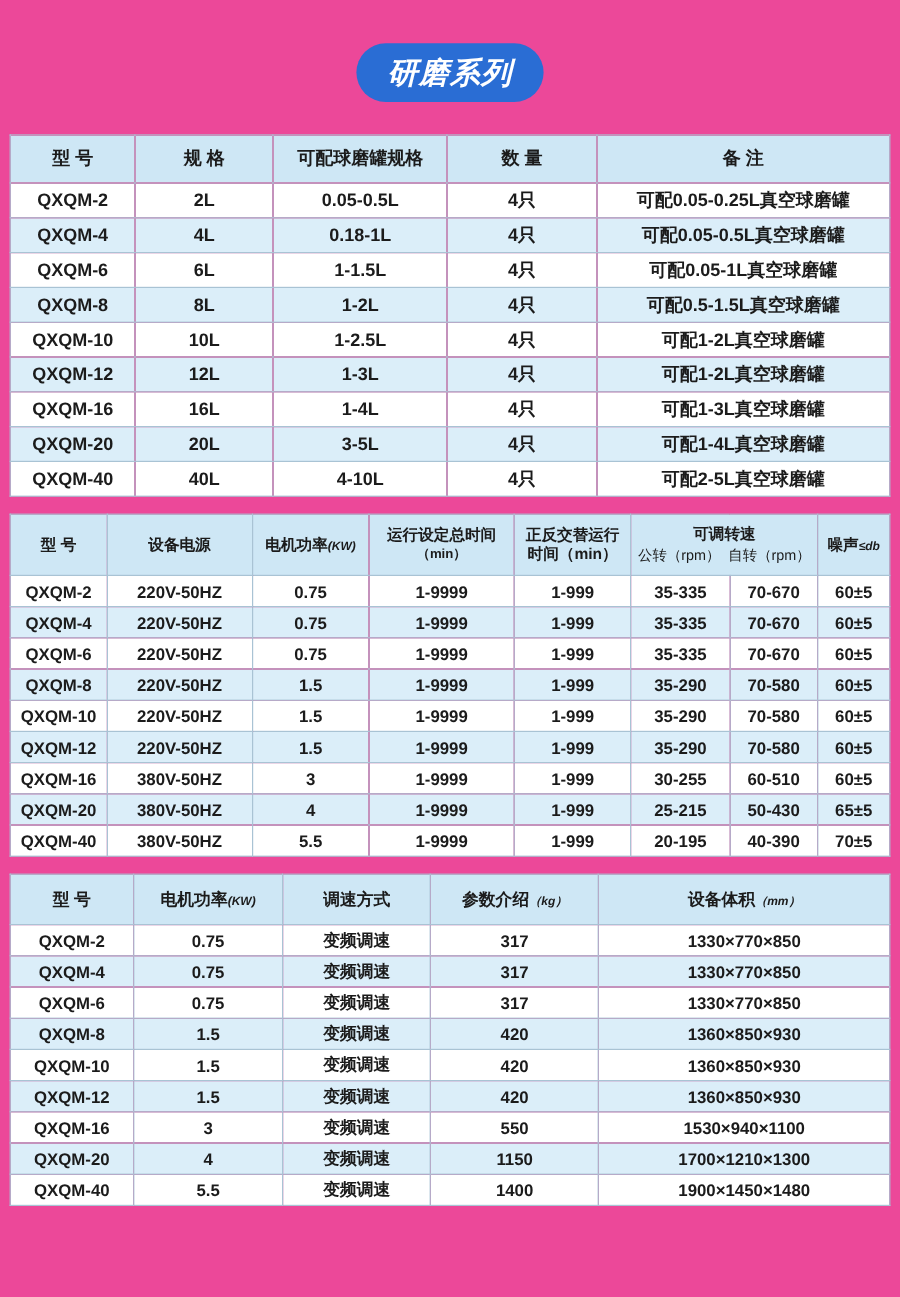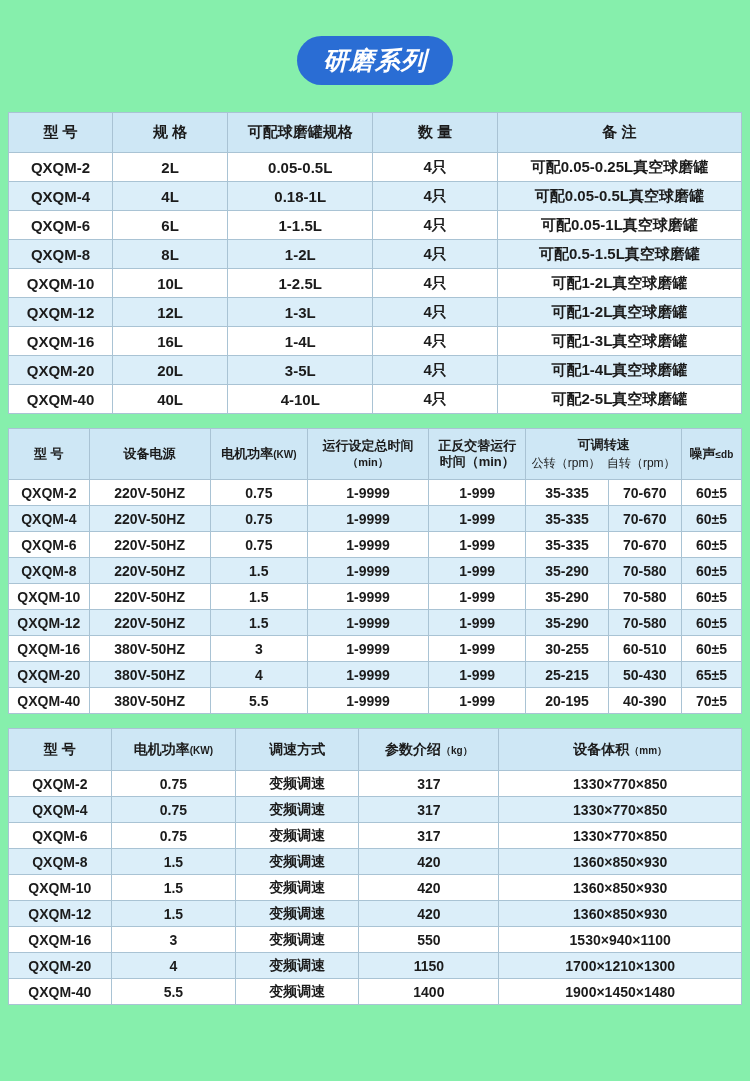--- a/index.html
+++ b/index.html
@@ -1,18 +1,18 @@
 <!DOCTYPE html>
 <html><head>
 <meta charset="utf-8">
 <style>
   html,body { margin:0; padding:0; background:#ffffff; }
   .page {
     position:relative; width:750px; height:1081px; overflow:hidden;
-    background:#86efac; font-family:"Liberation Sans","DejaVu Sans",sans-serif;
+    background:#ec4899; font-family:"Liberation Sans","DejaVu Sans",sans-serif;
     color:#1b1b1b;
   }
   
   .badge-row { text-align:center; padding-top:36px; }
   .badge {
     display:inline-block; background:#2a6dd4; color:#ffffff;
     font-size:25px; font-weight:bold; font-style:italic;
     padding:8px 26px; border-radius:26px; letter-spacing:1px;
   }
   .title {
@@ -37,21 +37,21 @@
   
   .t1 thead th { height:39px; font-size:15px; }
   .t1 tbody td { height:28px; font-size:15px; }
   
   .t2 thead th { height:50px; font-size:13px; }
   .t2 tbody td { height:25px; font-size:14px; }
   
   .t3 thead th { height:41px; font-size:14px; }
   .t3 tbody td { height:25px; font-size:14px; }
   .hdr-sub { font-size:11px; font-weight:bold; }
-  .unit { font-size:10px; font-weight:bold; }
+  .unit { font-size:10px; font-weight:bold;font-style:italic; }
   .speed-sub { display:flex; justify-content:space-around; font-size:12px; font-weight:normal; margin-top:2px; }
   .speed-sub span { flex:1; }
   .hdr-line { line-height:16px; }
 </style>
 </head>
 <body>
 
 <div class="page">
 
   <div class="badge-row">

